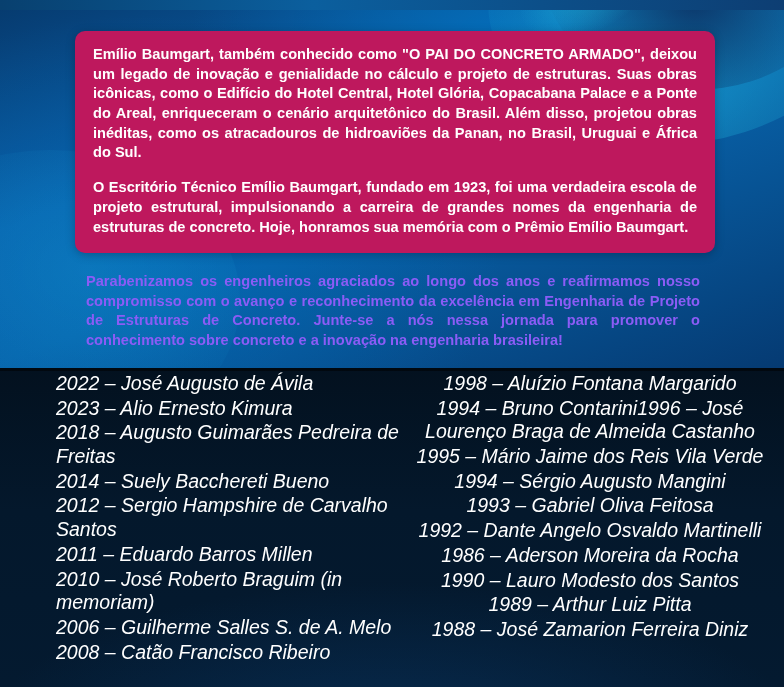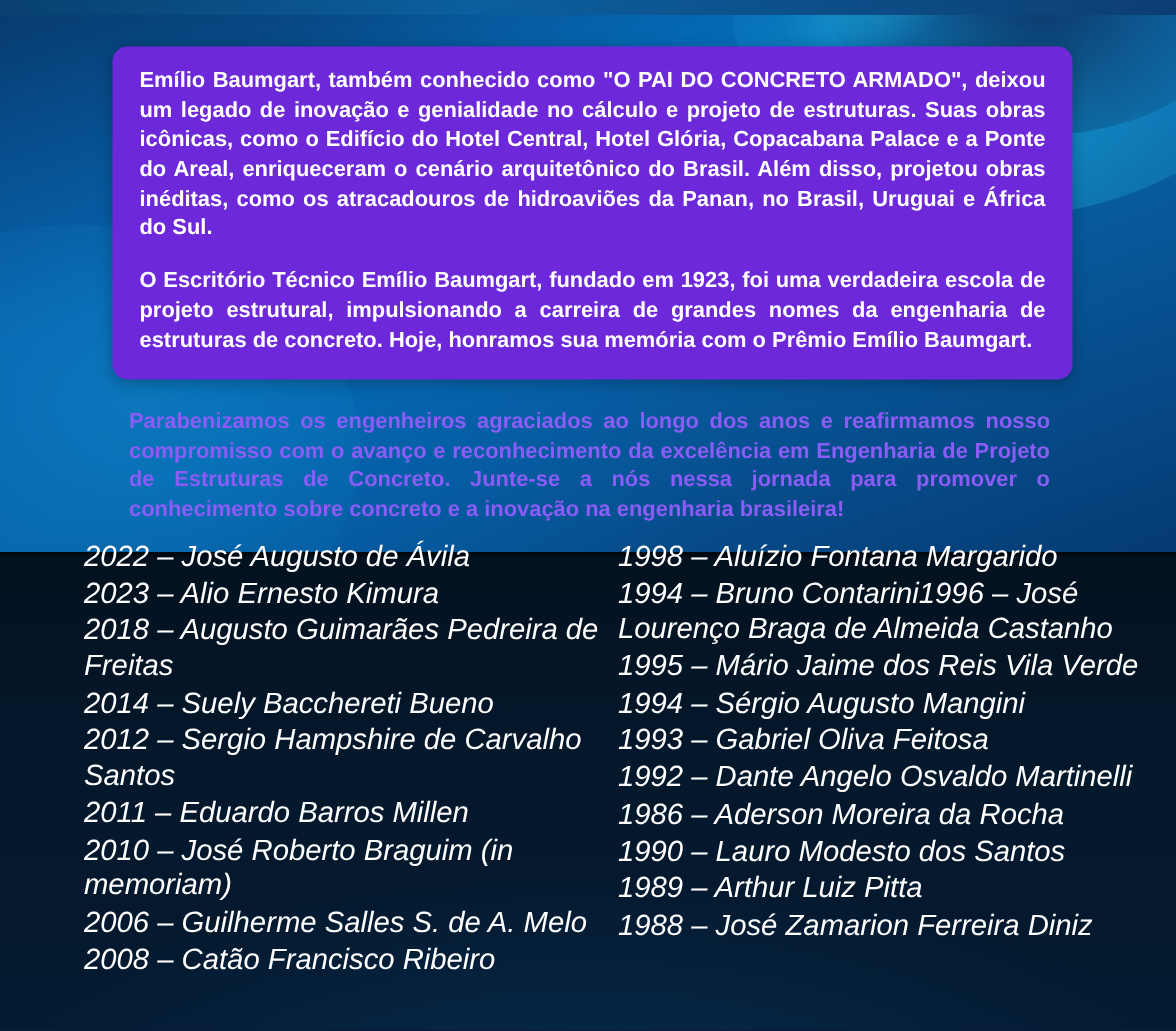--- a/index.html
+++ b/index.html
@@ -81,21 +81,21 @@
     width: 784px; height: 3px;
     background: rgba(0,0,0,0.5);
   }
   
   .card {
     position: absolute;
     left: 75px;
     top: 31px;
     width: 640px;
     box-sizing: border-box;
-    background: #6d28d9;
+    background: #be185d;
     border-radius: 10px;
     padding: 14px 18px 16px 18px;
     box-shadow: 0 2px 10px rgba(0,0,0,0.25);
   }
   .card p {
     margin: 0;
     color: #ffffff;
     font-weight: bold;
     font-size: 14.6px;
     line-height: 1.35;
@@ -114,40 +114,41 @@
     color: #8b5cf6;
     font-weight: bold;
     font-size: 14.6px;
     line-height: 1.35;
     text-align: justify;
   }
   
   .awards {
     position: absolute;
     left: 0;
-    top: 360px;
+    top: 372px;
     width: 784px;
     height: 315px;
     overflow: hidden;
   }
   .col {
     position: absolute;
     top: 0;
     color: #ffffff;
     font-style: italic;
     font-size: 19.5px;
     line-height: 1.215;
   }
   .col.left {
     left: 56px;
     width: 346px;
   }
   .col.right {
     left: 412px;
     width: 356px;
+    text-align: center;
   }
   .award-item {
     margin: 0 0 1px 0;
   }
 </style>
 </head>
 <body>
 
 <div class="page">
 

